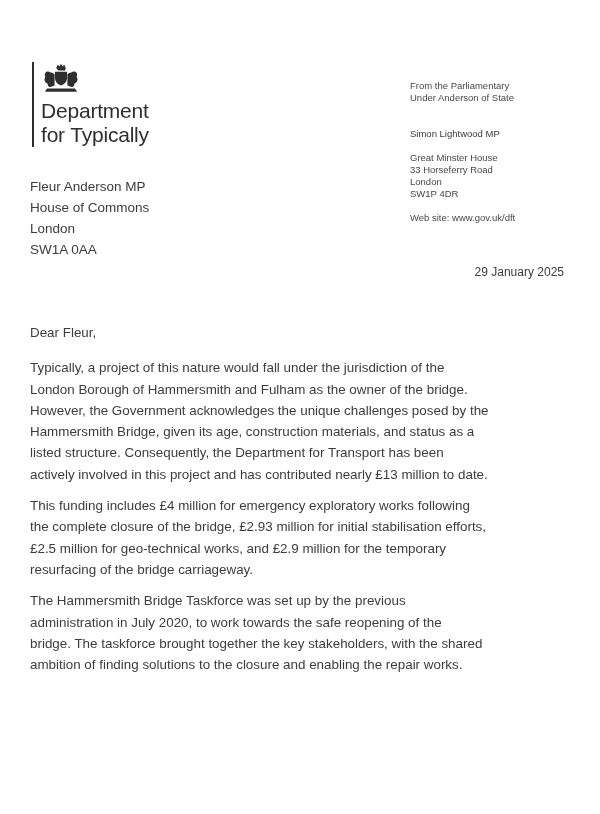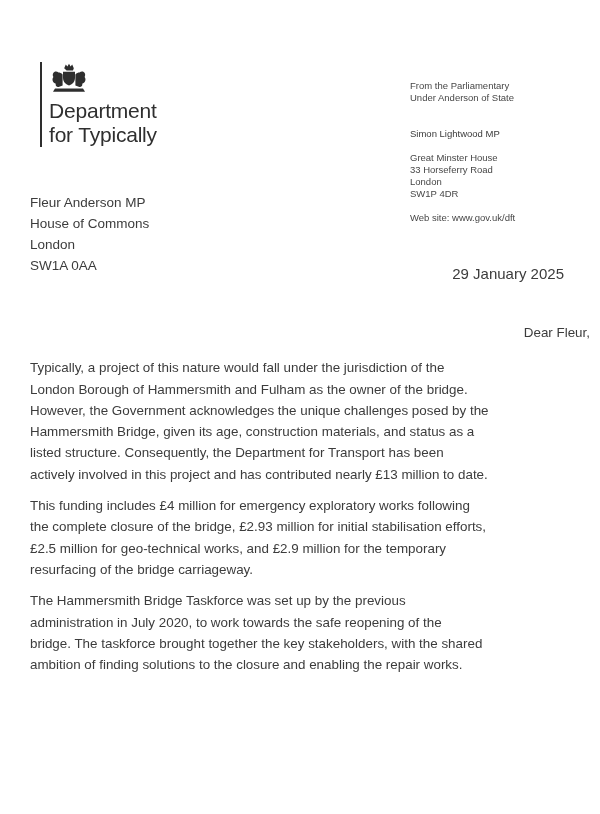--- a/index.html
+++ b/index.html
@@ -9,21 +9,21 @@
     font-family: "Liberation Sans", sans-serif;
     color: #3c3c3c;
     position: relative;
     overflow: hidden;
   }
   .page { position: absolute; inset: 0; background: #ffffff; }
 
   
   .logo {
     position: absolute;
-    left: 40px;
+    left: 32px;
     top: 62px;
     display: flex;
     align-items: stretch;
   }
   .logo-bar {
     width: 2px;
     background: #2e2e2e;
     margin-right: 7px;
   }
   .logo-body { display: flex; flex-direction: column; }
@@ -45,45 +45,45 @@
     color: #474747;
     width: 180px;
   }
   .sender .grp { margin-bottom: 12px; white-space: pre-line; }
   .sender .bold { font-weight: normal; color: #3a3a3a; }
 
   
   .recipient {
     position: absolute;
     left: 30px;
-    top: 192px;
+    top: 176px;
     font-size: 13.5px;
     line-height: 21px;
     white-space: pre-line;
   }
 
   
   .date-line {
     position: absolute;
     right: 36px;
     top: 265px;
-    font-size: 15px;
+    font-size: 12px;
     text-align: right;
   }
 
   
   .letter-body {
     position: absolute;
     left: 30px;
     top: 322px;
     width: 560px;
     font-size: 13.4px;
     line-height: 21.3px;
   }
-  .salutation { margin-bottom: 14px; text-align: right; }
+  .salutation { margin-bottom: 14px; }
   .para { margin-bottom: 10px; white-space: pre-line; }
 </style>
 </head>
 <body>
 
 <div class="page">
 
   <div class="logo">
     <div class="logo-bar"></div>
     <div class="logo-body">

